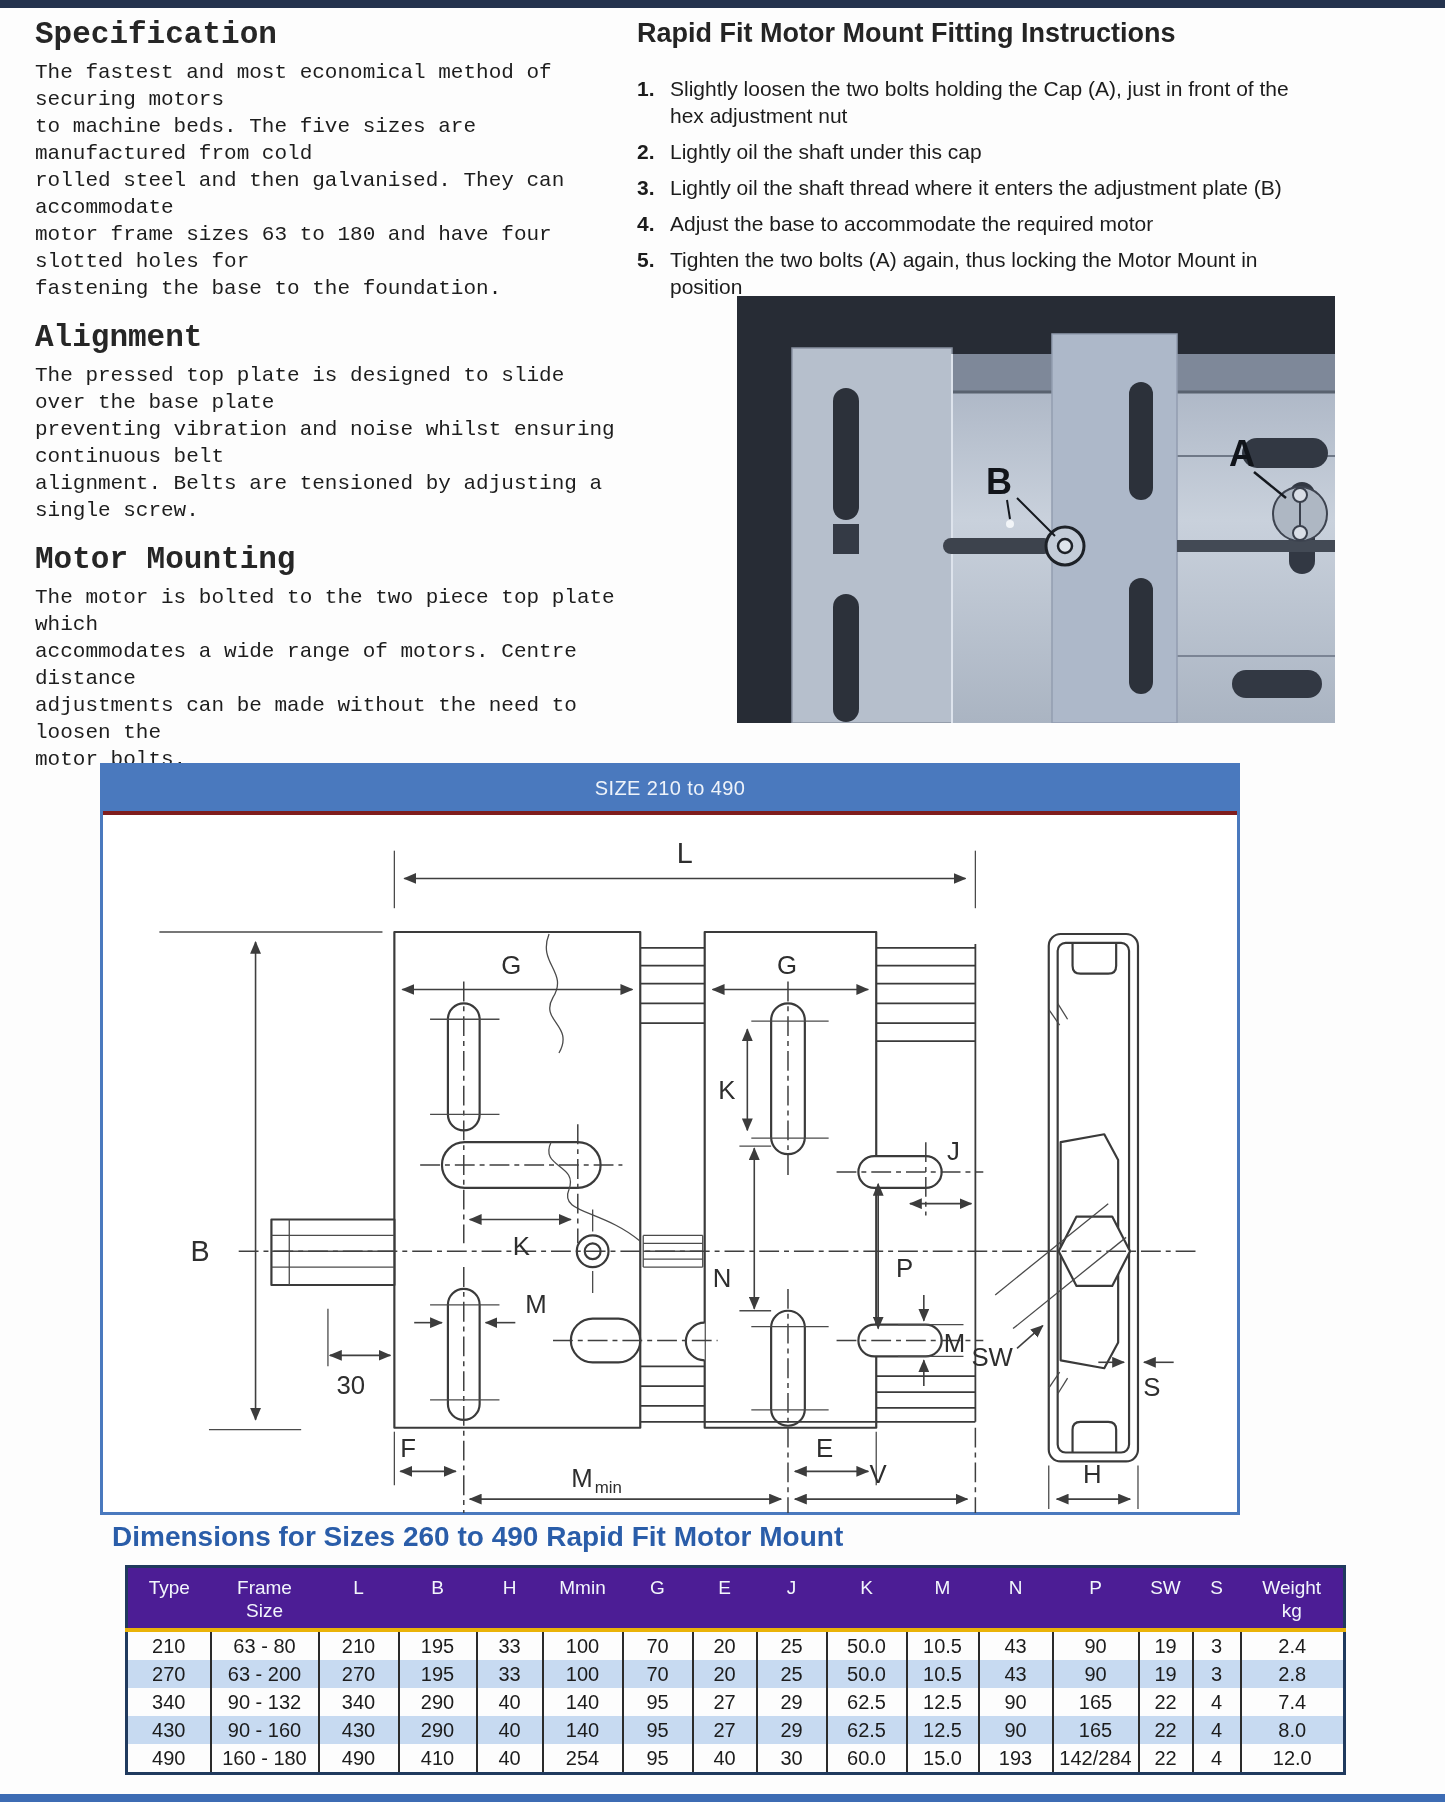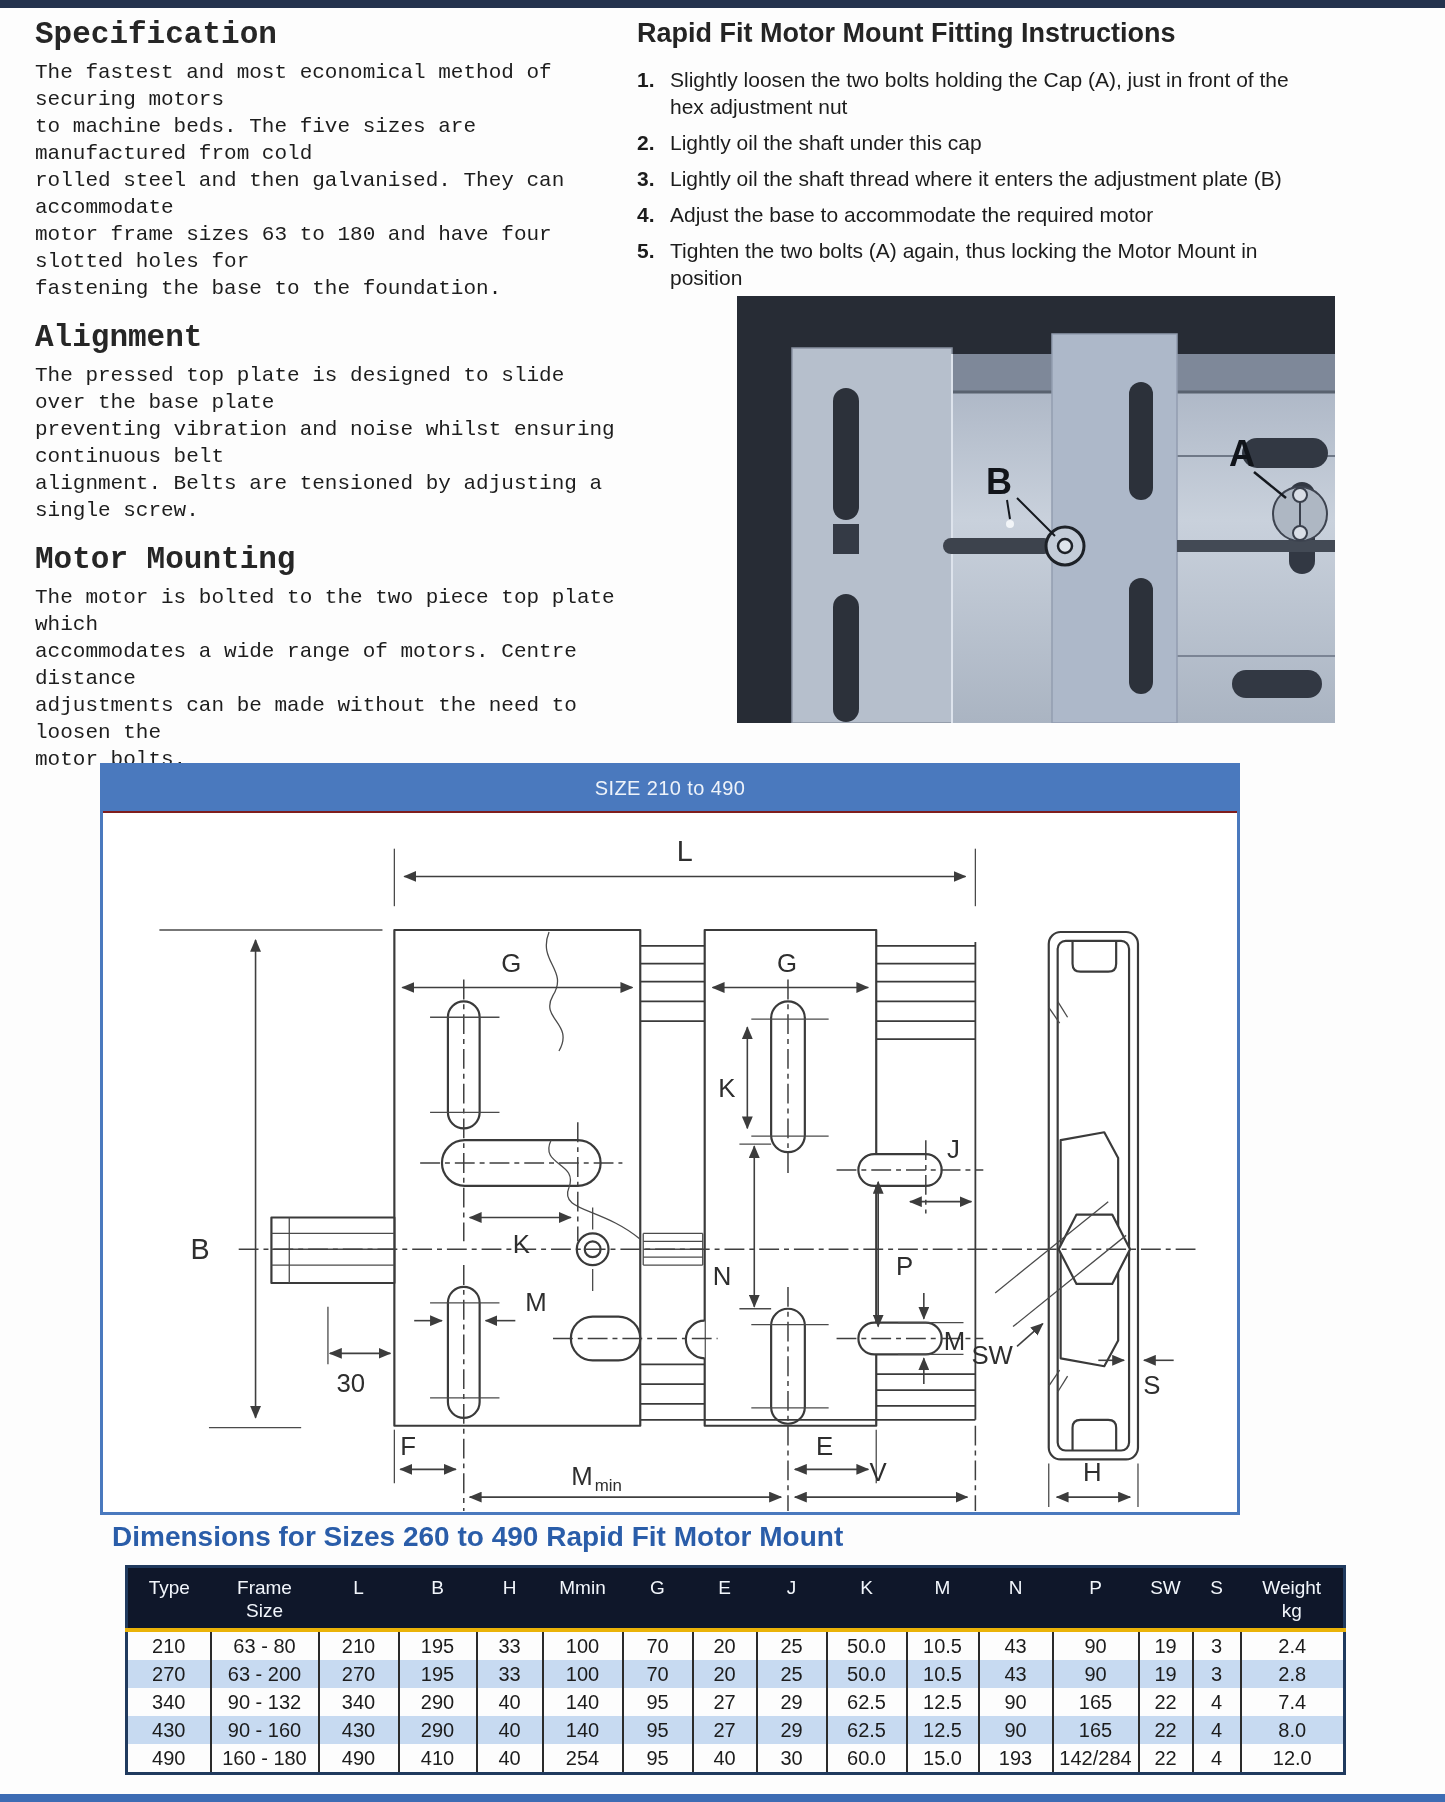--- a/index.html
+++ b/index.html
@@ -11,33 +11,33 @@
   #top-strip{left:0;top:0;width:1445px;height:8px;background:#24334e;}
   #bottom-strip{left:0;top:1794px;width:1445px;height:8px;background:#3d6cb4;}
 
   
   #left-col{left:35px;top:16px;width:582px;font-family:Liberation Mono, monospace;}
   #left-col h2{margin:0 0 5px 0;font-size:31px;line-height:38px;color:#262626;}
   #left-col p{margin:0 0 17px 0;font-size:21px;line-height:27px;white-space:pre-line;color:#1d1d1d;}
 
   
   #right-col{left:637px;top:16px;width:724px;}
-  #right-col h2{margin:0 0 16px 0;font-size:27px;line-height:34px;color:#242424;}
+  #right-col h2{margin:0 0 25px 0;font-size:27px;line-height:34px;color:#242424;}
   .step{display:flex;margin-bottom:9px;font-size:21px;line-height:27px;color:#1c1c1c;}
   .step .num{font-weight:bold;flex:0 0 33px;}
   .step .txt{white-space:pre-line;}
 
   
   #photo{left:737px;top:296px;width:598px;height:427px;}
   #photo svg{display:block;}
 
   
   #diagram{left:100px;top:763px;width:1140px;height:752px;box-sizing:border-box;
            border:3px solid #4a79be;background:#fff;}
-  #diagram .bar{height:45px;background:#4a79be;border-bottom:2px solid #7f1d1d;
+  #diagram .bar{height:45px;background:#4a79be;border-bottom:4px solid #7f1d1d;
                 display:flex;align-items:center;justify-content:center;}
   #diagram .bar span{color:#eef3fa;font-size:20px;letter-spacing:.4px;}
   svg.draw{display:block;width:1134px;height:699px;}
 
   
   .ln{stroke:#3a3a3a;stroke-width:2.2;fill:none;stroke-linejoin:round;}
   .l2{stroke:#3a3a3a;stroke-width:1.8;fill:none;}
   .fw{fill:#ffffff;}
   .tn{stroke:#4a4a4a;stroke-width:1.3;fill:none;}
   .dm{stroke:#3f3f3f;stroke-width:1.6;fill:none;}
@@ -45,21 +45,21 @@
   .lb{font-family:"Liberation Sans",sans-serif;font-size:26px;fill:#2e2e2e;}
   .lbB{font-family:"Liberation Sans",sans-serif;font-size:29px;fill:#2e2e2e;}
   .lbS{font-family:"Liberation Sans",sans-serif;font-size:17px;fill:#2e2e2e;}
   .mid{text-anchor:middle;}
   .end{text-anchor:end;}
 
   
   #dim-title{left:112px;top:1521px;font-size:28px;font-weight:bold;color:#2a5da9;}
   #dims{left:125px;top:1565px;width:1218px;border-collapse:collapse;table-layout:fixed;
         border:3px solid #203a5e;}
-  #dims th{background:#0f172a;color:#f2f6fc;font-weight:normal;font-size:19px;line-height:23px;
+  #dims th{background:#4c1d95;color:#f2f6fc;font-weight:normal;font-size:19px;line-height:23px;
            white-space:pre-line;vertical-align:top;padding:8px 0 4px 0;height:48px;border:none;}
   #dims thead tr{border-bottom:3px solid #ffffff;}
   #dims tbody{border-top:4px solid #eab308;}
   #dims td{font-size:20px;line-height:24px;text-align:center;padding:2px 1px;
            border-left:2px solid #2b2b2b;border-right:2px solid #2b2b2b;}
   #dims tbody tr:nth-child(even){background:#c7daf1;}
 </style>
 </head>
 <body>
 

